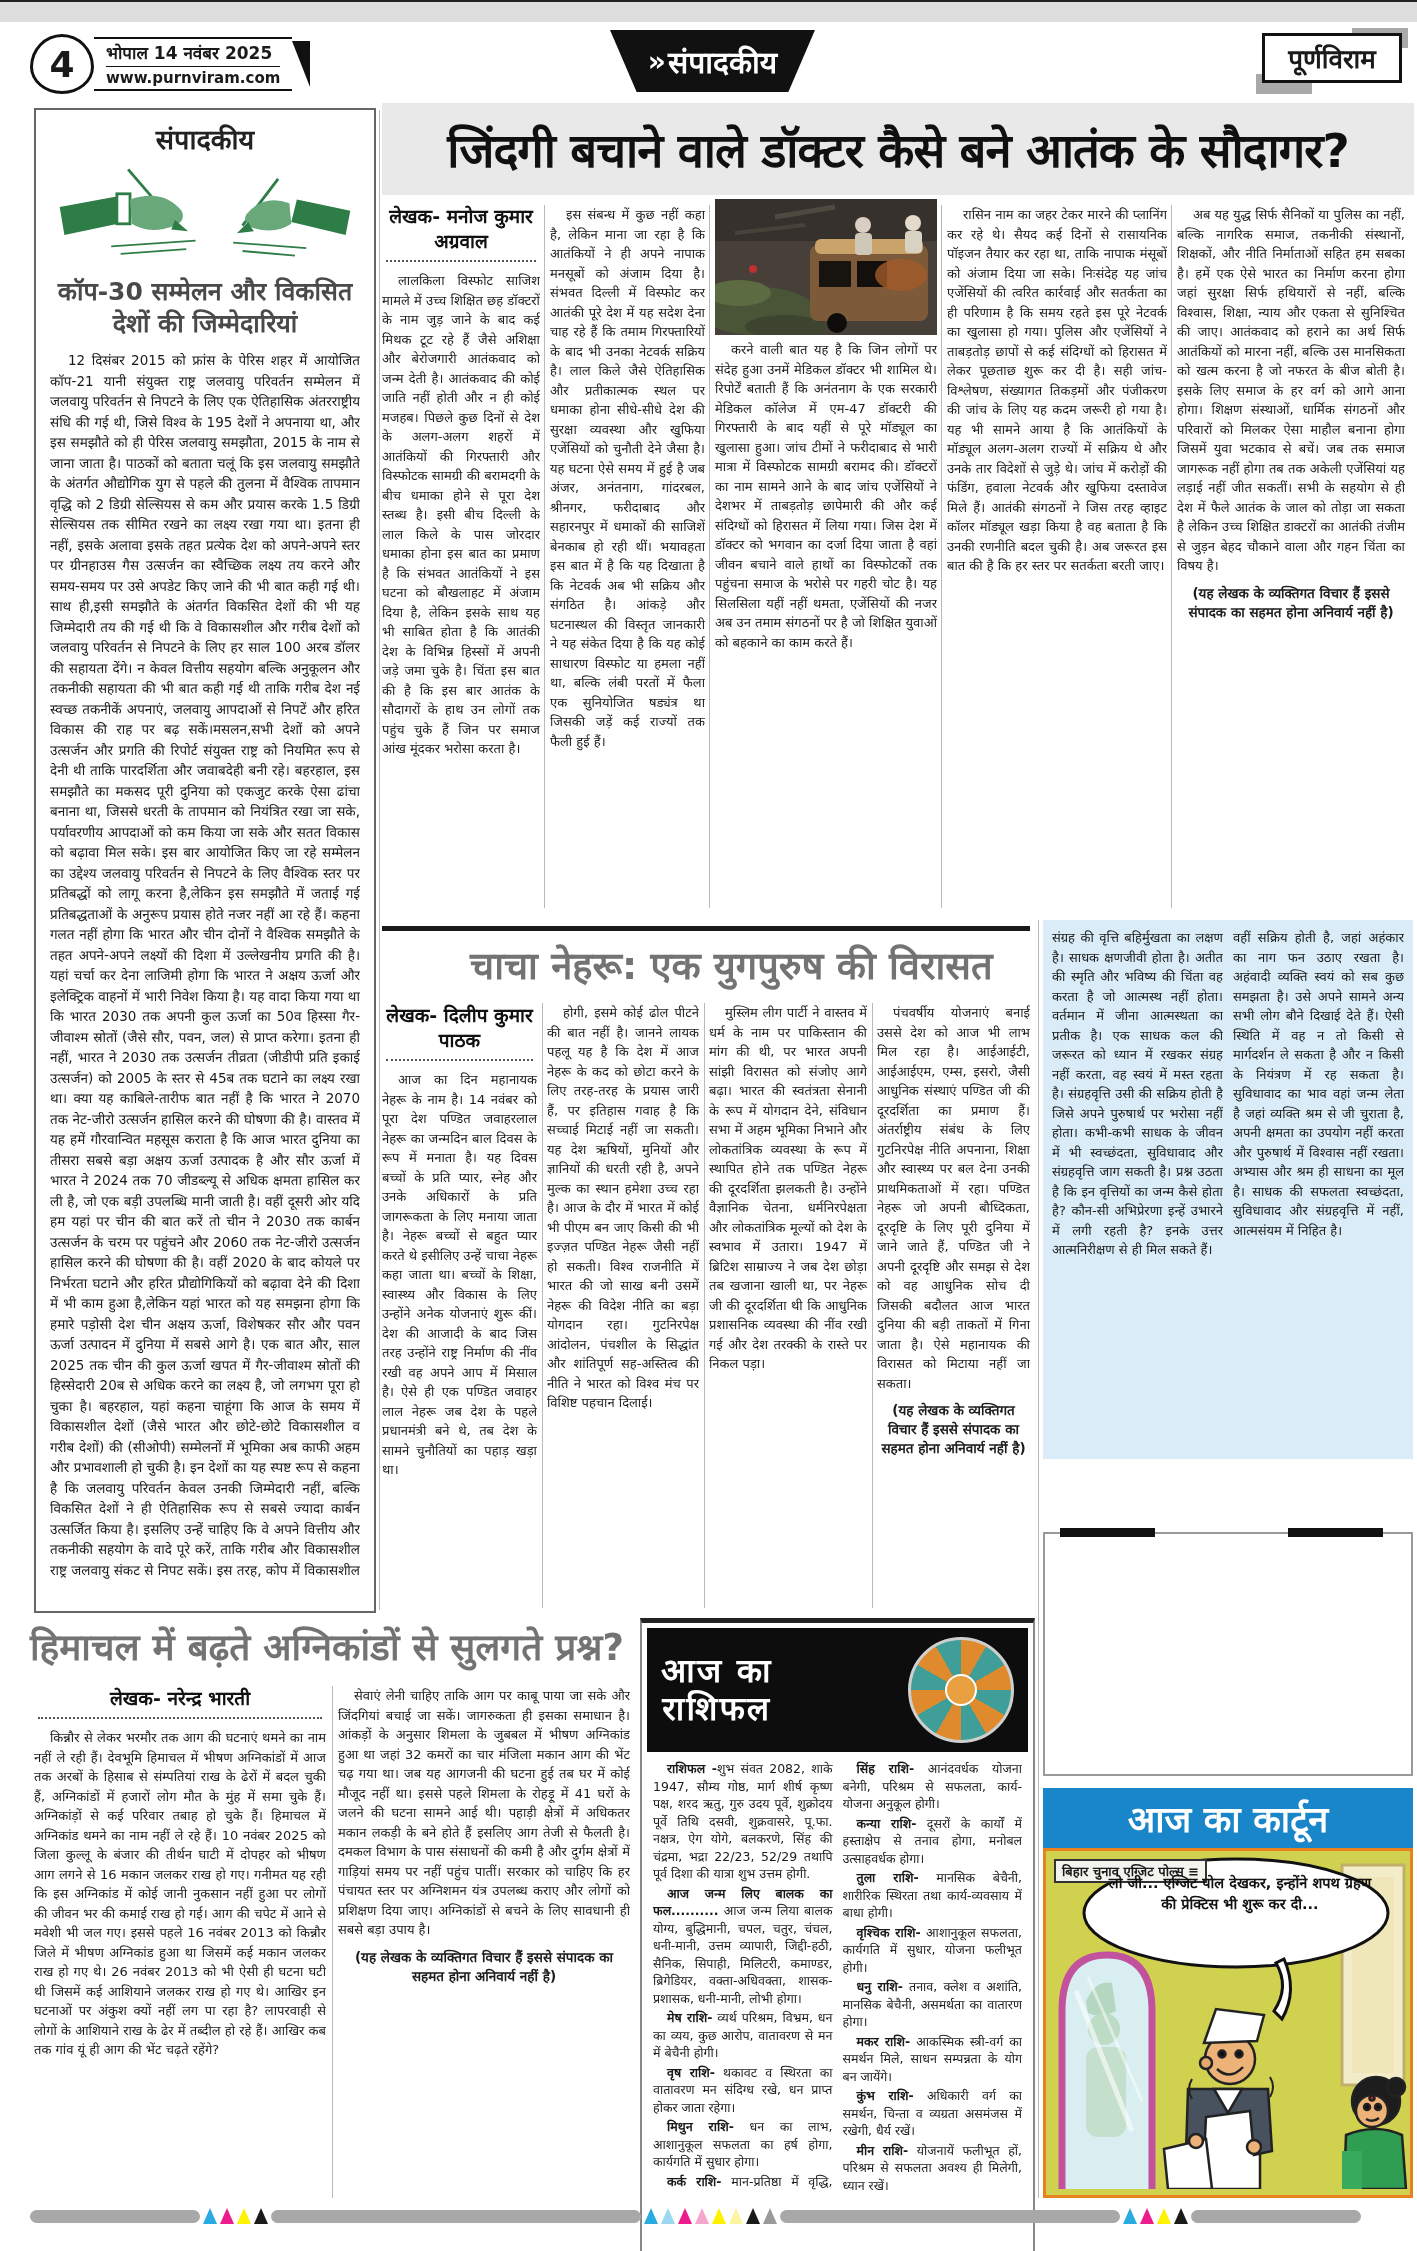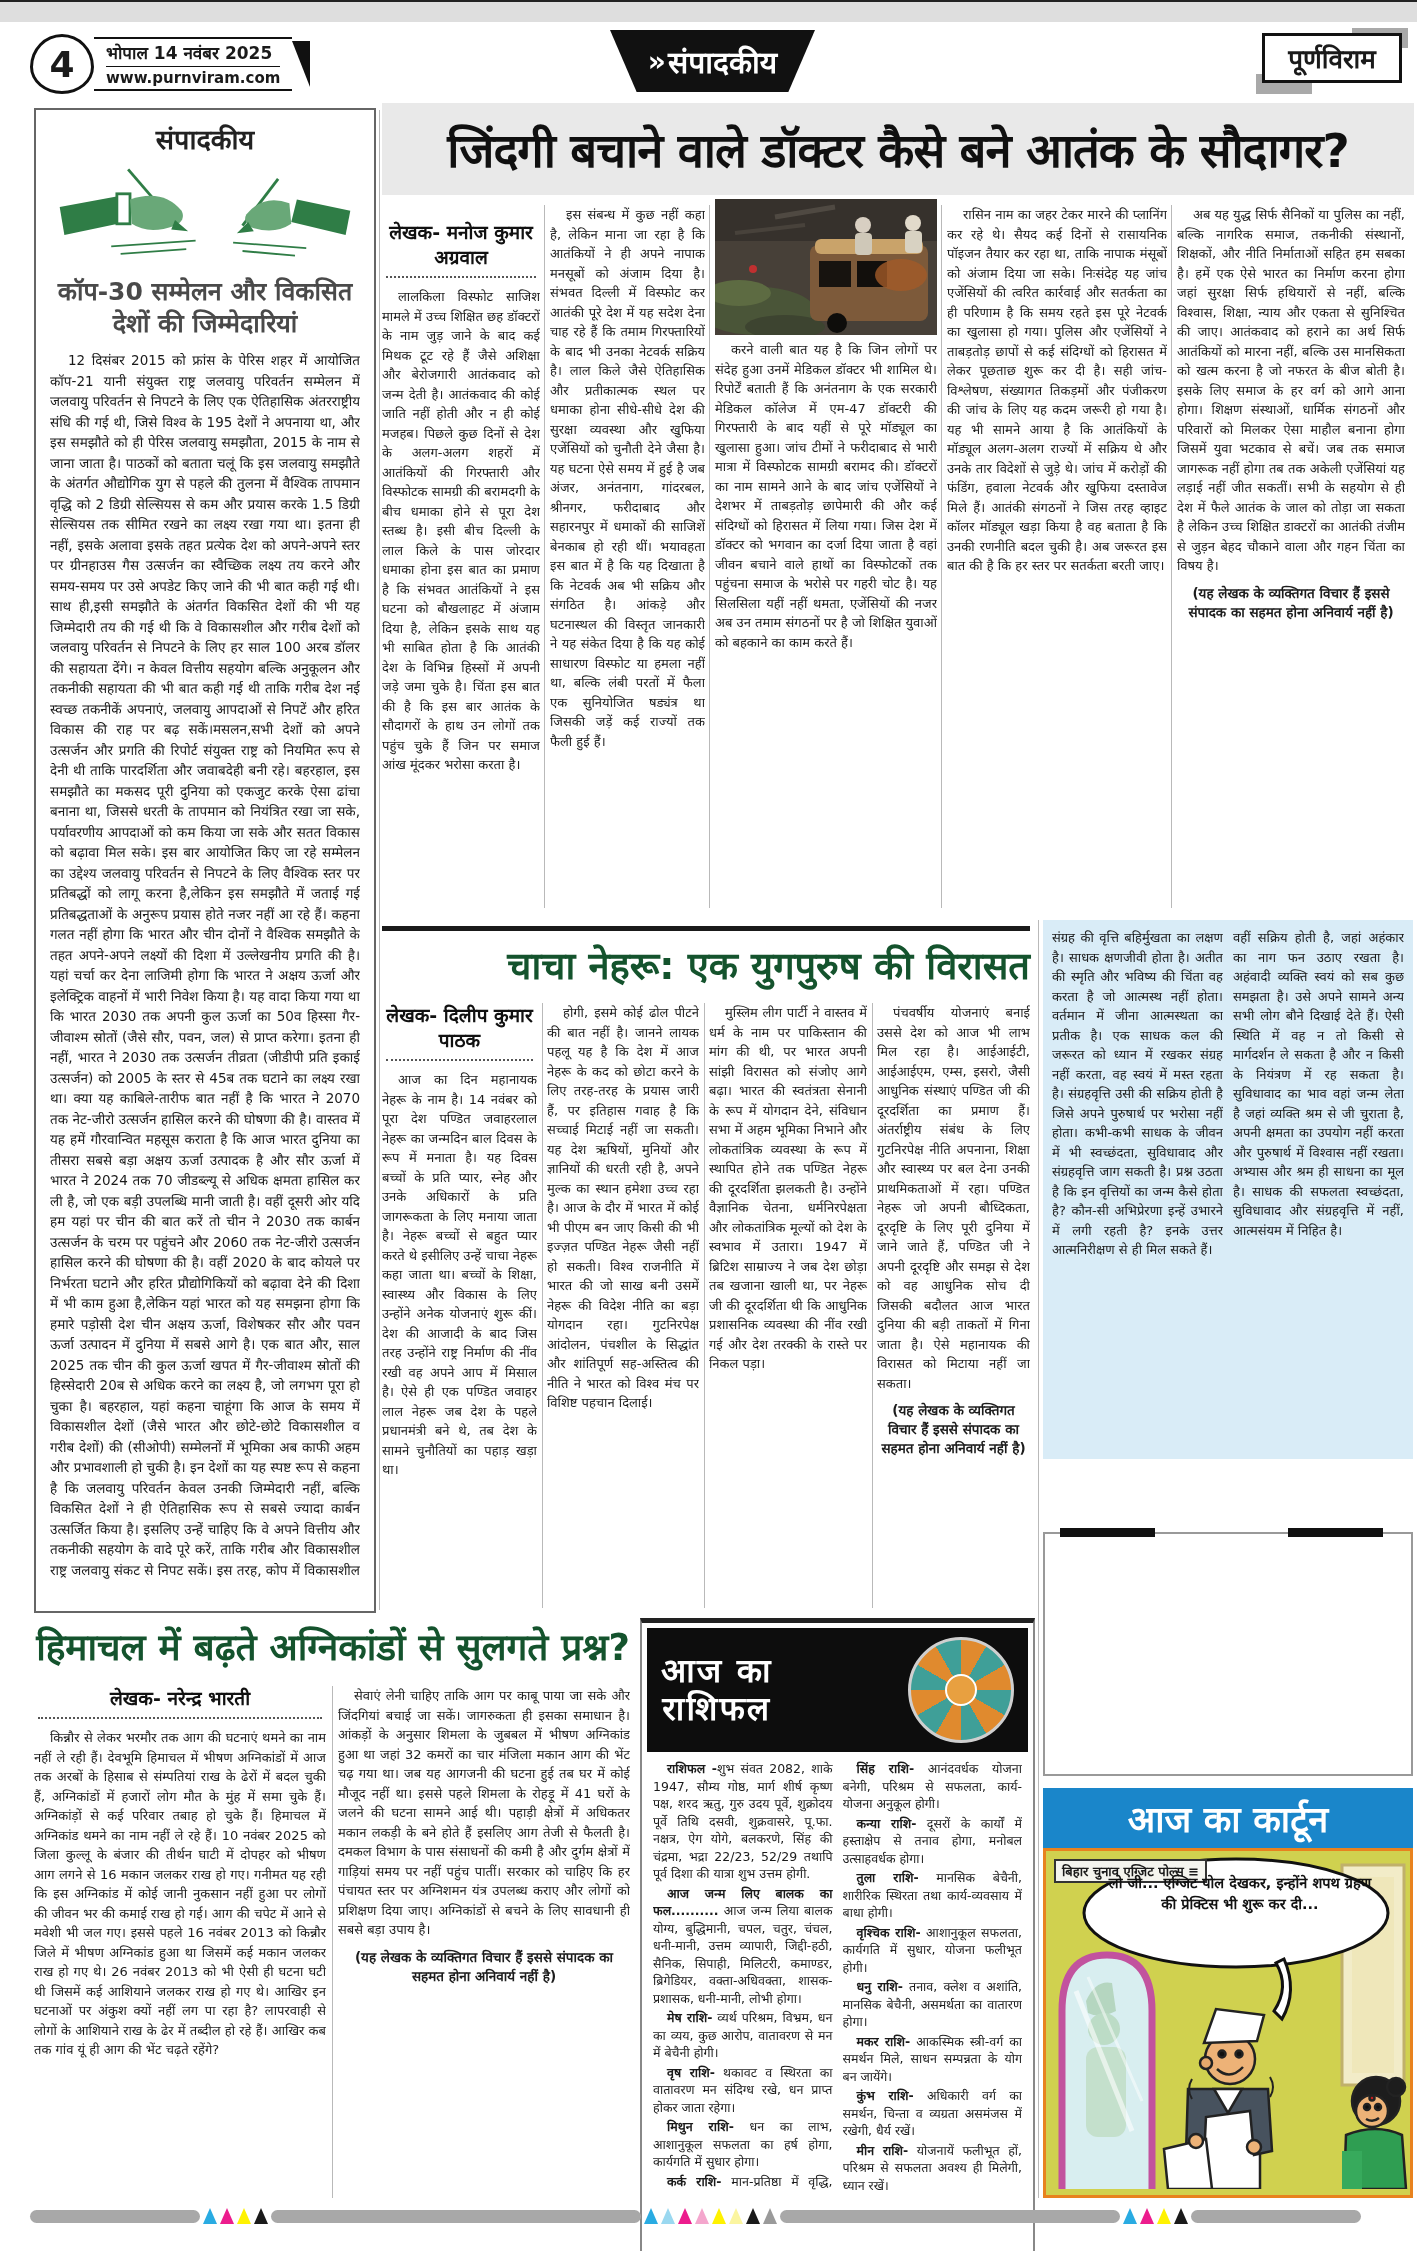--- a/index.html
+++ b/index.html
@@ -32,21 +32,21 @@
   .grayblock{background:#a9a9a9;}
   
   .headline-band{background:#e9e9e9;display:flex;align-items:center;justify-content:center;}
   .headline-band h1{margin:14px;font-size:47px;font-weight:900;letter-spacing:-1px;color:#101010;}
   
   .edbox{border:2px solid #666;padding:8px 14px;background:#fff;}
   .edlabel{text-align:center;font-size:27px;font-weight:bold;color:#222;margin:2px 0 4px;}
   .edtitle{text-align:center;font-size:25px;line-height:32px;font-weight:bold;color:#4a4a4a;margin:6px 0 10px;}
   .edbody{font-size:13.5px;line-height:20.5px;}
   
-  .h2head{font-weight:900;color:#14532d;text-align:right;}
+  .h2head{font-weight:900;color:#737373;text-align:left;}
   .bar4{background:#1a1a1a;}
   
   .saf-head{background:#ed1c24;color:#fff;display:flex;align-items:center;justify-content:center;
             font-size:38px;font-weight:bold;}
   .saf-body{background:#d9ecf7;display:flex;gap:10px;padding:8px 9px;}
   .saf-col{width:50%;font-size:13px;line-height:19.5px;text-align:justify;overflow:hidden;}
   
   .quotebox{border:2px solid #999;background:#fff;padding:16px 18px 10px;}
   .quote{margin:0 0 10px;font-size:19px;line-height:29px;color:#111;}
   .tab{background:#111;position:absolute;}
@@ -128,21 +128,21 @@
       </g>
     </svg>
   </div>
   <div class="edtitle">कॉप-30 सम्मेलन और विकसित देशों की जिम्मेदारियां</div>
   <div class="edbody just" style="height:1230px;overfl ow:hidden;overflow:hidden">
     <p style="margin:0;text-indent:18px">12 दिसंबर 2015 को फ्रांस के पेरिस शहर में आयोजित कॉप-21 यानी संयुक्त राष्ट्र जलवायु परिवर्तन सम्मेलन में जलवायु परिवर्तन से निपटने के लिए एक ऐतिहासिक अंतरराष्ट्रीय संधि की गई थी, जिसे विश्व के 195 देशों ने अपनाया था, और इस समझौते को ही पेरिस जलवायु समझौता, 2015 के नाम से जाना जाता है। पाठकों को बताता चलूं कि इस जलवायु समझौते के अंतर्गत औद्योगिक युग से पहले की तुलना में वैश्विक तापमान वृद्धि को 2 डिग्री सेल्सियस से कम और प्रयास करके 1.5 डिग्री सेल्सियस तक सीमित रखने का लक्ष्य रखा गया था। इतना ही नहीं, इसके अलावा इसके तहत प्रत्येक देश को अपने-अपने स्तर पर ग्रीनहाउस गैस उत्सर्जन का स्वैच्छिक लक्ष्य तय करने और समय-समय पर उसे अपडेट किए जाने की भी बात कही गई थी। साथ ही,इसी समझौते के अंतर्गत विकसित देशों की भी यह जिम्मेदारी तय की गई थी कि वे विकासशील और गरीब देशों को जलवायु परिवर्तन से निपटने के लिए हर साल 100 अरब डॉलर की सहायता देंगे। न केवल वित्तीय सहयोग बल्कि अनुकूलन और तकनीकी सहायता की भी बात कही गई थी ताकि गरीब देश नई स्वच्छ तकनीकें अपनाएं, जलवायु आपदाओं से निपटें और हरित विकास की राह पर बढ़ सकें।मसलन,सभी देशों को अपने उत्सर्जन और प्रगति की रिपोर्ट संयुक्त राष्ट्र को नियमित रूप से देनी थी ताकि पारदर्शिता और जवाबदेही बनी रहे। बहरहाल, इस समझौते का मकसद पूरी दुनिया को एकजुट करके ऐसा ढांचा बनाना था, जिससे धरती के तापमान को नियंत्रित रखा जा सके, पर्यावरणीय आपदाओं को कम किया जा सके और सतत विकास को बढ़ावा मिल सके। इस बार आयोजित किए जा रहे सम्मेलन का उद्देश्य जलवायु परिवर्तन से निपटने के लिए वैश्विक स्तर पर प्रतिबद्धों को लागू करना है,लेकिन इस समझौते में जताई गई प्रतिबद्धताओं के अनुरूप प्रयास होते नजर नहीं आ रहे हैं। कहना गलत नहीं होगा कि भारत और चीन दोनों ने वैश्विक समझौते के तहत अपने-अपने लक्ष्यों की दिशा में उल्लेखनीय प्रगति की है। यहां चर्चा कर देना लाजिमी होगा कि भारत ने अक्षय ऊर्जा और इलेक्ट्रिक वाहनों में भारी निवेश किया है। यह वादा किया गया था कि भारत 2030 तक अपनी कुल ऊर्जा का 50व हिस्सा गैर-जीवाश्म स्रोतों (जैसे सौर, पवन, जल) से प्राप्त करेगा। इतना ही नहीं, भारत ने 2030 तक उत्सर्जन तीव्रता (जीडीपी प्रति इकाई उत्सर्जन) को 2005 के स्तर से 45ब तक घटाने का लक्ष्य रखा था। क्या यह काबिले-तारीफ बात नहीं है कि भारत ने 2070 तक नेट-जीरो उत्सर्जन हासिल करने की घोषणा की है। वास्तव में यह हमें गौरवान्वित महसूस कराता है कि आज भारत दुनिया का तीसरा सबसे बड़ा अक्षय ऊर्जा उत्पादक है और सौर ऊर्जा में भारत ने 2024 तक 70 जीडब्ल्यू से अधिक क्षमता हासिल कर ली है, जो एक बड़ी उपलब्धि मानी जाती है। वहीं दूसरी ओर यदि हम यहां पर चीन की बात करें तो चीन ने 2030 तक कार्बन उत्सर्जन के चरम पर पहुंचने और 2060 तक नेट-जीरो उत्सर्जन हासिल करने की घोषणा की है। वहीं 2020 के बाद कोयले पर निर्भरता घटाने और हरित प्रौद्योगिकियों को बढ़ावा देने की दिशा में भी काम हुआ है,लेकिन यहां भारत को यह समझना होगा कि हमारे पड़ोसी देश चीन अक्षय ऊर्जा, विशेषकर सौर और पवन ऊर्जा उत्पादन में दुनिया में सबसे आगे है। एक बात और, साल 2025 तक चीन की कुल ऊर्जा खपत में गैर-जीवाश्म स्रोतों की हिस्सेदारी 20ब से अधिक करने का लक्ष्य है, जो लगभग पूरा हो चुका है। बहरहाल, यहां कहना चाहूंगा कि आज के समय में विकासशील देशों (जैसे भारत और छोटे-छोटे विकासशील व गरीब देशों) की (सीओपी) सम्मेलनों में भूमिका अब काफी अहम और प्रभावशाली हो चुकी है। इन देशों का यह स्पष्ट रूप से कहना है कि जलवायु परिवर्तन केवल उनकी जिम्मेदारी नहीं, बल्कि विकसित देशों ने ही ऐतिहासिक रूप से सबसे ज्यादा कार्बन उत्सर्जित किया है। इसलिए उन्हें चाहिए कि वे अपने वित्तीय और तकनीकी सहयोग के वादे पूरे करें, ताकि गरीब और विकासशील राष्ट्र जलवायु संकट से निपट सकें। इस तरह, कोप में विकासशील देशों की भूमिका अब केवल भागीदार नहीं, बल्कि नीति-निर्माण में नेतृत्वकारी बनती जा रही है।</p>
   </div>
 </div>
 <div class="rule-v" style="left:379px;top:110px;height:1500px"></div>
 
-<div class="abs body-txt just" style="left:382px;top:220px;width:158px;height:703px">
+<div class="abs body-txt just" style="left:382px;top:204px;width:158px;height:703px">
   <div class="byline">लेखक- मनोज कुमार अग्रवाल</div>
   <div class="dotline"></div>
   <p>लालकिला विस्फोट साजिश मामले में उच्च शिक्षित छह डॉक्टरों के नाम जुड़ जाने के बाद कई मिथक टूट रहे हैं जैसे अशिक्षा और बेरोजगारी आतंकवाद को जन्म देती है। आतंकवाद की कोई जाति नहीं होती और न ही कोई मजहब। पिछले कुछ दिनों से देश के अलग-अलग शहरों में आतंकियों की गिरफ्तारी और विस्फोटक सामग्री की बरामदगी के बीच धमाका होने से पूरा देश स्तब्ध है। इसी बीच दिल्ली के लाल किले के पास जोरदार धमाका होना इस बात का प्रमाण है कि संभवत आतंकियों ने इस घटना को बौखलाहट में अंजाम दिया है, लेकिन इसके साथ यह भी साबित होता है कि आतंकी देश के विभिन्न हिस्सों में अपनी जड़े जमा चुके है। चिंता इस बात की है कि इस बार आतंक के सौदागरों के हाथ उन लोगों तक पहुंच चुके हैं जिन पर समाज आंख मूंदकर भरोसा करता है।</p>
 </div>
 <div class="rule-v" style="left:544px;top:205px;height:703px"></div>
 
 <div class="abs body-txt just" style="left:550px;top:205px;width:155px;height:703px">
   <p>इस संबन्ध में कुछ नहीं कहा है, लेकिन माना जा रहा है कि आतंकियों ने ही अपने नापाक मनसूबों को अंजाम दिया है। संभवत दिल्ली में विस्फोट कर आतंकी पूरे देश में यह सदेश देना चाह रहे हैं कि तमाम गिरफ्तारियों के बाद भी उनका नेटवर्क सक्रिय है। लाल किले जैसे ऐतिहासिक और प्रतीकात्मक स्थल पर धमाका होना सीधे-सीधे देश की सुरक्षा व्यवस्था और खुफिया एजेंसियों को चुनौती देने जैसा है। यह घटना ऐसे समय में हुई है जब अंजर, अनंतनाग, गांदरबल, श्रीनगर, फरीदाबाद और सहारनपुर में धमाकों की साजिशें बेनकाब हो रही थीं। भयावहता इस बात में है कि यह दिखाता है कि नेटवर्क अब भी सक्रिय और संगठित है। आंकड़े और घटनास्थल की विस्तृत जानकारी ने यह संकेत दिया है कि यह कोई साधारण विस्फोट या हमला नहीं था, बल्कि लंबी परतों में फैला एक सुनियोजित षड्यंत्र था जिसकी जड़ें कई राज्यों तक फैली हुई हैं।</p>
 </div>
 <div class="rule-v" style="left:709px;top:205px;height:703px"></div>

